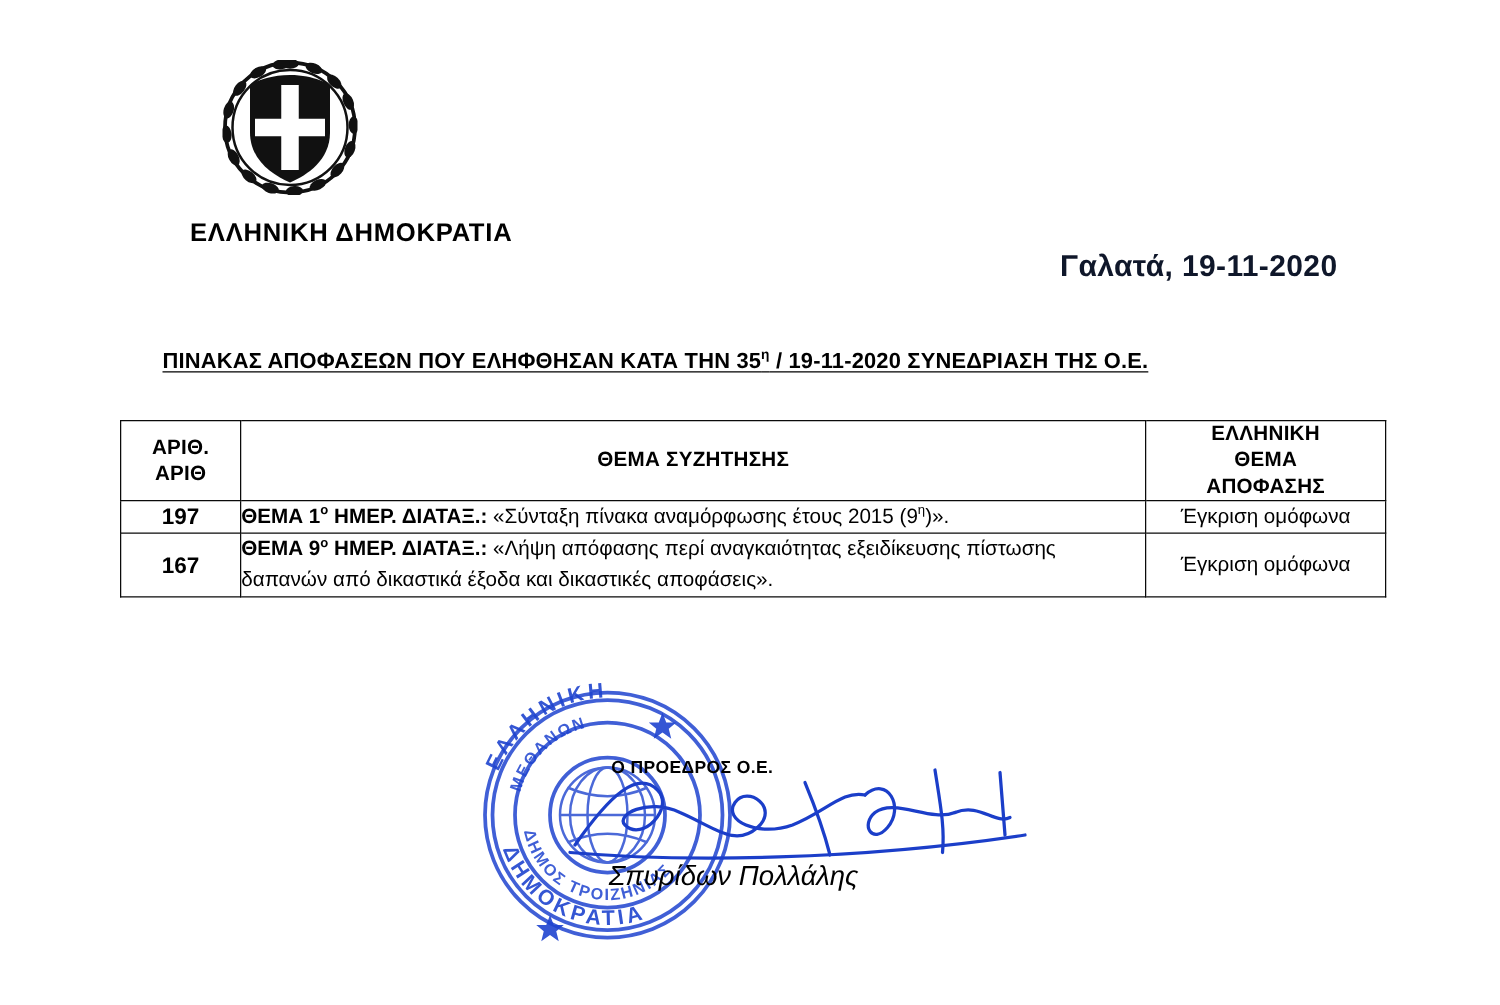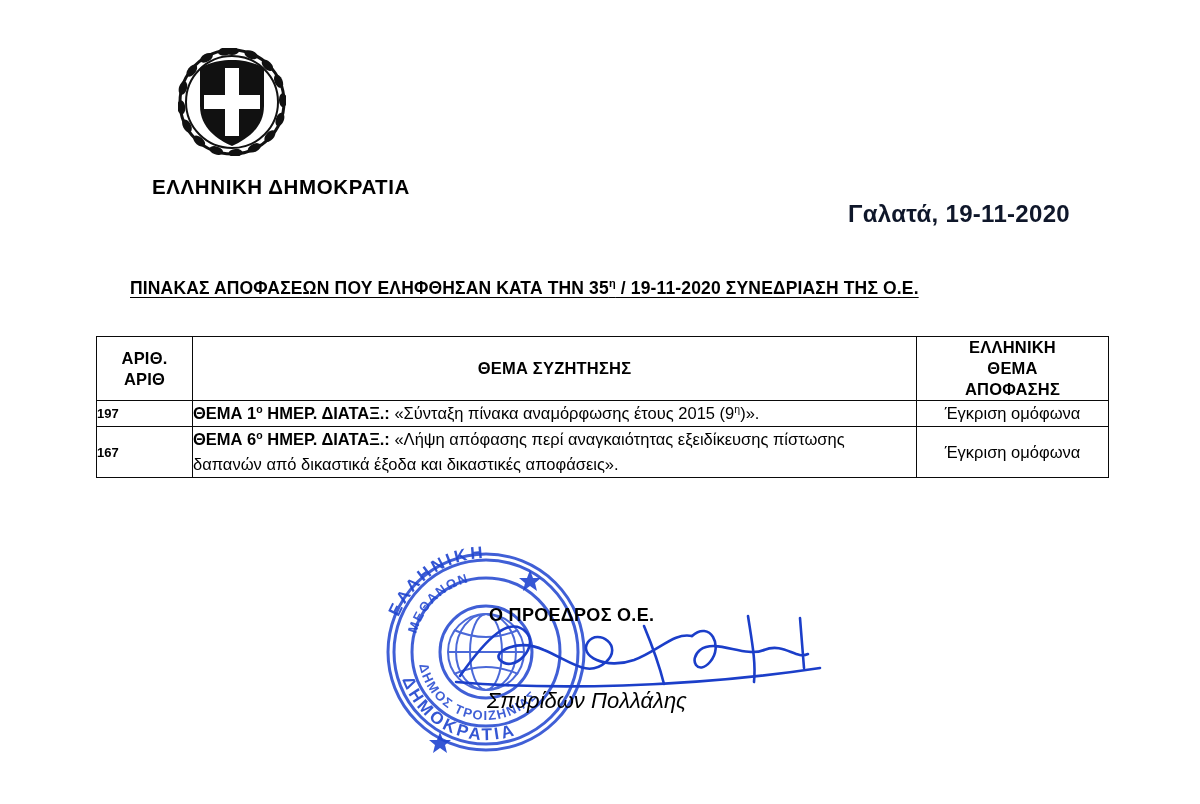--- a/index.html
+++ b/index.html
@@ -96,22 +96,22 @@
   .th-cell {
     text-align: center;
     font-size: 16.5px;
     font-weight: bold;
     letter-spacing: 0.2px;
     line-height: 21px;
     padding: 9px 4px 10px;
     color: #000;
   }
   .td-no {
-    text-align: left;
-    font-size: 13px;
+    text-align: center;
+    font-size: 18px;
     font-weight: bold;
     padding: 10px 4px;
     color: #000;
   }
   .td-sub {
     font-size: 16.5px;
     line-height: 25px;
     padding: 10px 12px 11px 14px;
     color: #000;
   }
@@ -130,21 +130,21 @@
     padding: 10px 6px;
     color: #000;
     margin-top: 36px;
   }
 
   
   .sign-title {
     position: absolute;
     left: 489px;
     top: 605px;
-    font-size: 18px;
+    font-size: 14px;
     font-weight: bold;
     letter-spacing: 0.3px;
     white-space: nowrap;
     color: #000;
   }
   .sign-name {
     position: absolute;
     left: 487px;
     top: 688px;
     font-size: 22px;
@@ -250,21 +250,21 @@
     <tr>
       <td class="td-no">197</td>
       <td class="td-sub">
         <span class="lead"><span>ΘΕΜΑ 1</span><sup>ο</sup><span> ΗΜΕΡ. ΔΙΑΤΑΞ.:</span></span><span> «Σύνταξη πίνακα αναμόρφωσης έτους 2015 (9</span><sup>η</sup><span>)».</span>
       </td>
       <td class="td-res">Έγκριση ομόφωνα</td>
     </tr>
     <tr>
       <td class="td-no">167</td>
       <td class="td-sub">
-        <span class="lead"><span>ΘΕΜΑ 6</span><sup>ο</sup><span> ΗΜΕΡ. ΔΙΑΤΑΞ.:</span></span><span> «Λήψη απόφασης περί αναγκαιότητας εξειδίκευσης πίστωσης δαπανών από δικαστικά έξοδα και δικαστικές αποφάσεις».</span>
+        <span class="lead"><span>ΘΕΜΑ 9</span><sup>ο</sup><span> ΗΜΕΡ. ΔΙΑΤΑΞ.:</span></span><span> «Λήψη απόφασης περί αναγκαιότητας εξειδίκευσης πίστωσης δαπανών από δικαστικά έξοδα και δικαστικές αποφάσεις».</span>
       </td>
       <td class="td-res">Έγκριση ομόφωνα</td>
     </tr>
   </tbody>
 </table>
 
 <div class="stamp">
   <svg width="248" height="248" viewBox="0 0 248 248" xmlns="http://www.w3.org/2000/svg">
     <defs>
       <path id="arcOuter" d="M 124,124 m -96,0 a 96,96 0 1,1 192,0" transform="rotate(180 124 124)" fill="none"></path>

